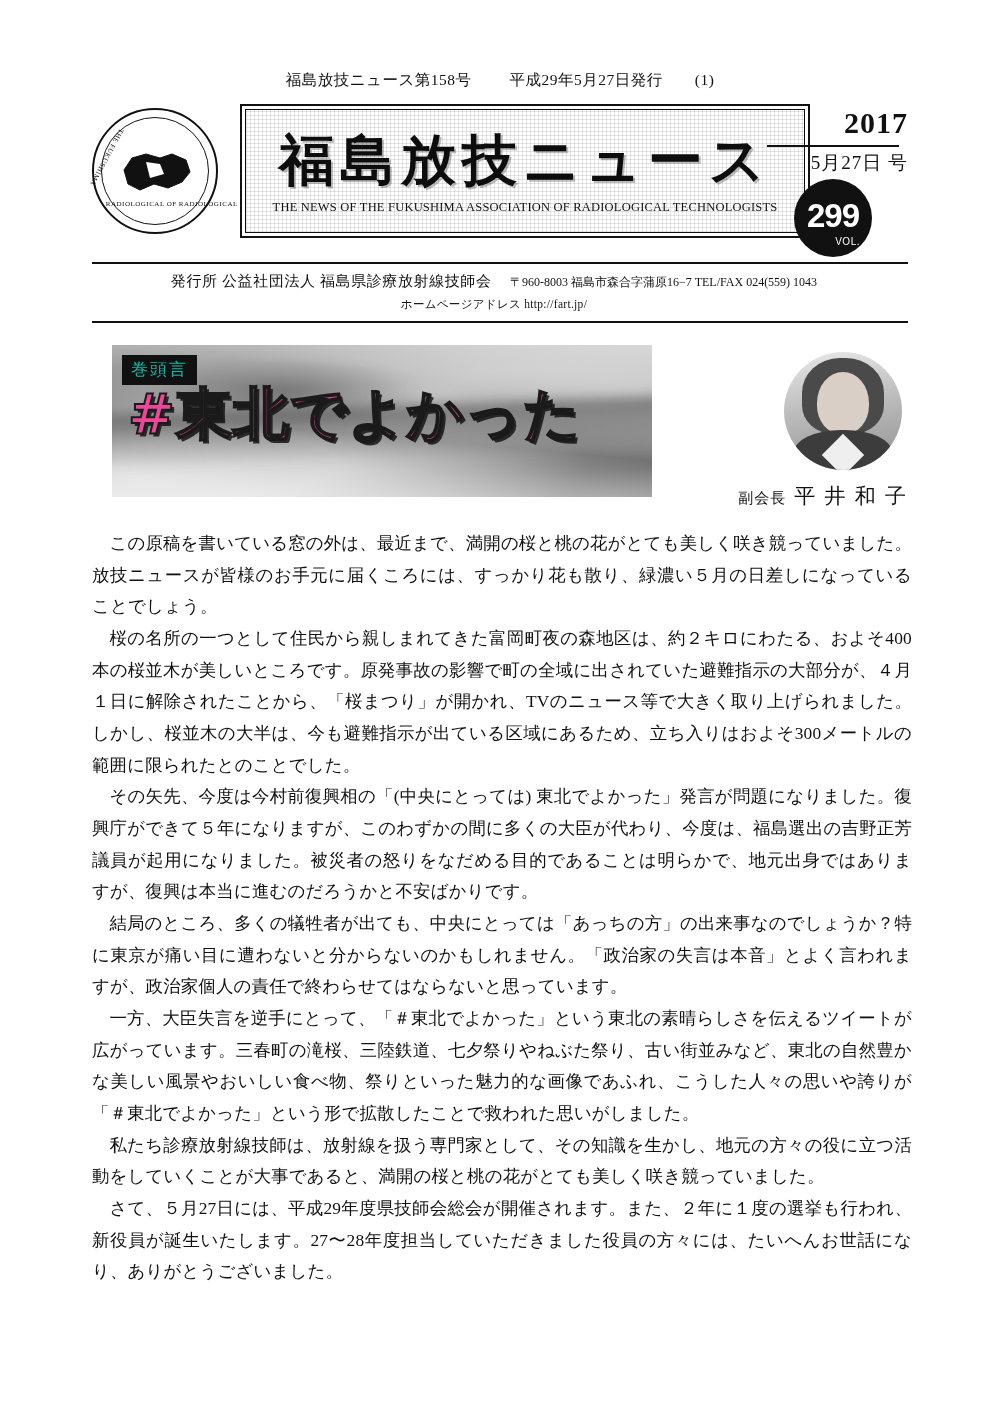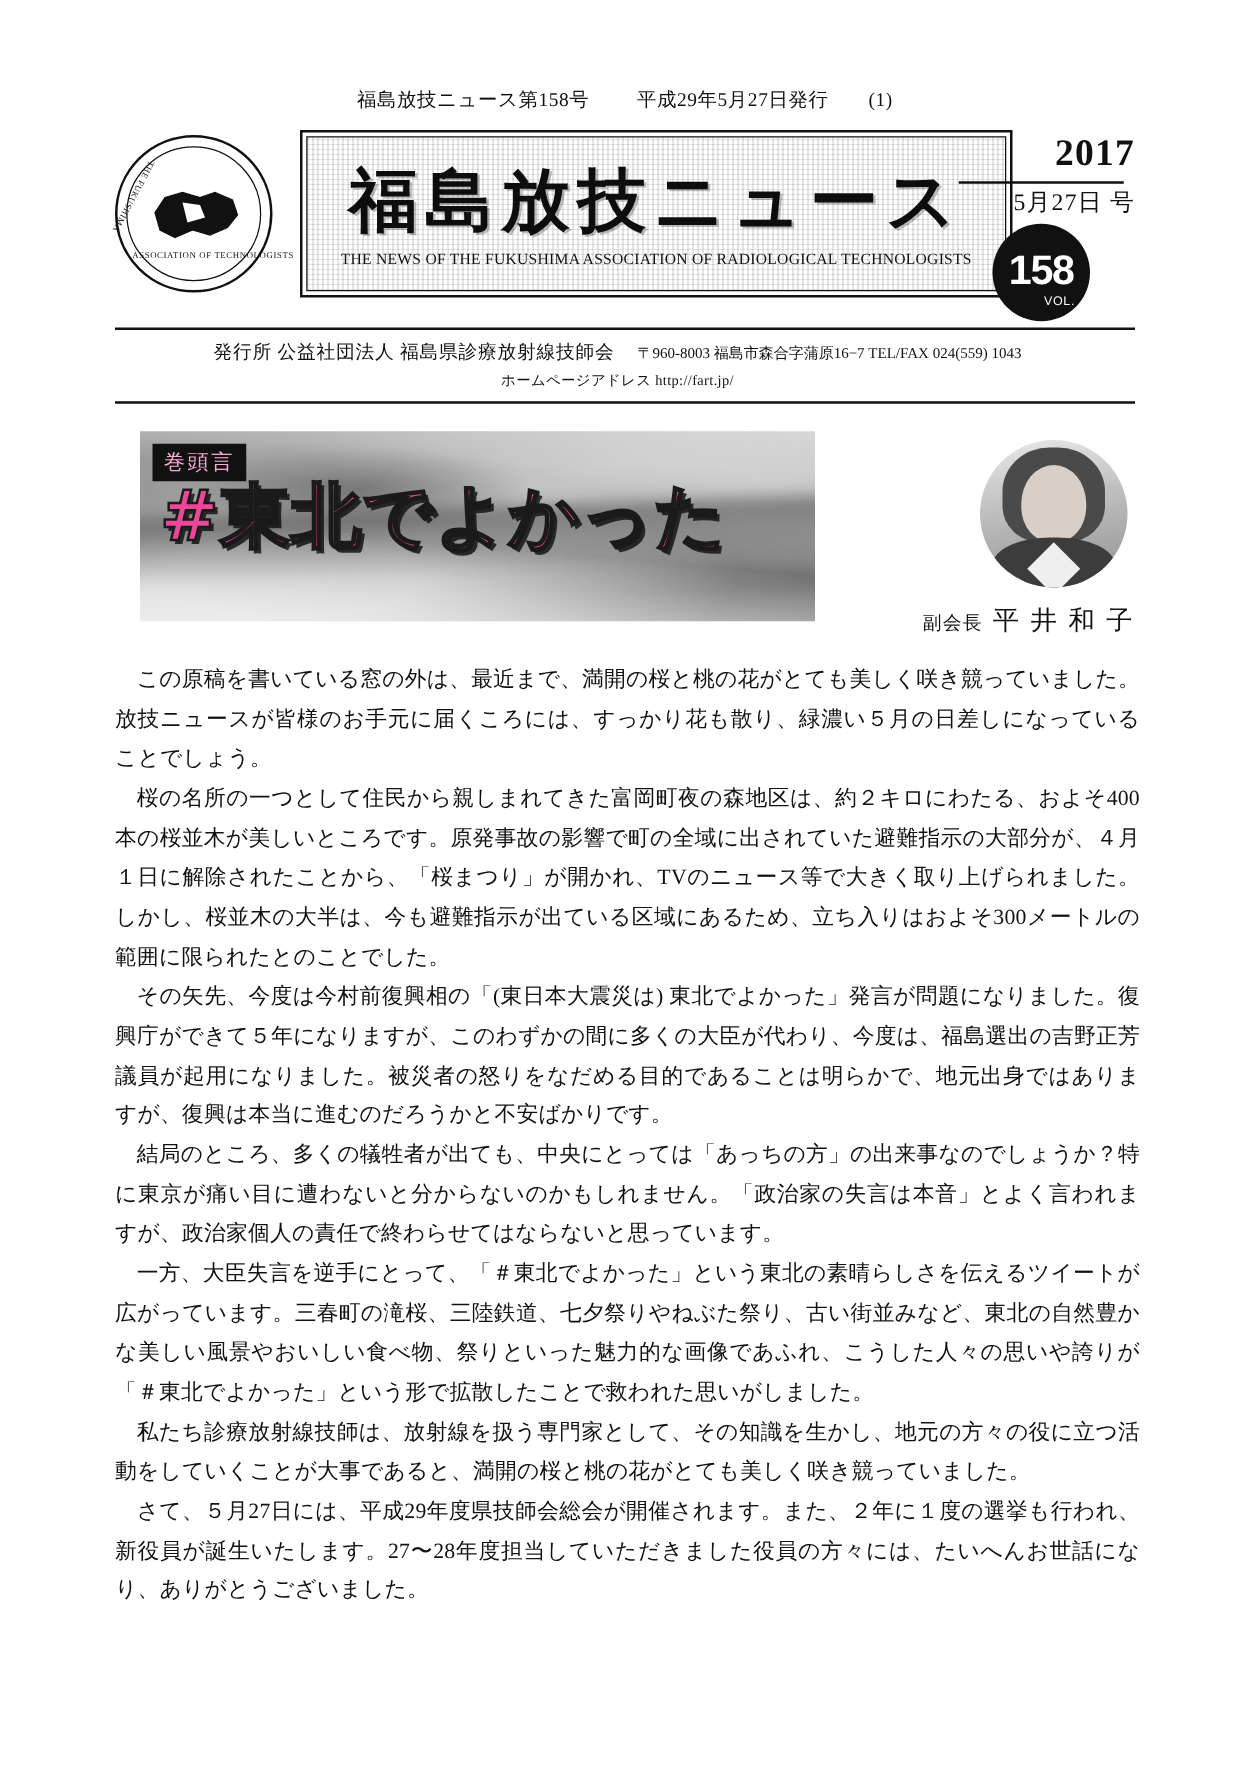--- a/index.html
+++ b/index.html
@@ -257,21 +257,21 @@
     width: 52%;
     height: 46%;
     background: radial-gradient(ellipse at center, rgba(40,40,40,.45), rgba(40,40,40,0) 70%);
     filter: blur(4px);
   }
   .banner-tag {
     position: absolute;
     left: 10px;
     top: 10px;
     background: #111;
-    color: #f9a8d4;
+    color: #14b8a6;
     font-family: "DejaVu Sans", sans-serif;
     font-size: 17px;
     letter-spacing: 2px;
     padding: 3px 9px 4px 9px;
     z-index: 3;
   }
   .banner-title {
     position: absolute;
     left: 16px;
     top: 40px;
@@ -369,38 +369,38 @@
 
   <div class="masthead">
 
     <div class="logo-seal">
       <div class="inner-ring"></div>
       <svg class="map" viewBox="0 0 74 48">
         <path d="M4 22 L12 10 L26 6 L40 10 L52 6 L66 12 L70 24 L62 34 L48 40 L34 36 L20 42 L8 36 Z" fill="#111" stroke="#111" stroke-width="1"></path>
         <path d="M26 14 L40 16 L44 26 L30 30 Z" fill="#fff"></path>
       </svg>
       <div class="seal-text">
-        <span style="transform: rotate(-118deg) translate(0,-58px) rotate(118deg);">ASSOCIATION OF TECHNOLOGISTS</span>
+        <span style="transform: rotate(-118deg) translate(0,-58px) rotate(118deg);">RADIOLOGICAL OF RADIOLOGICAL</span>
         <span style="transform: rotate(118deg) translate(-22px,48px);">THE FUKUSHIMA</span>
       </div>
     </div>
 
     <div class="title-box">
       <div class="title-box-inner">
         <div class="jp-title">福島放技ニュース</div>
         <div class="en-title">THE NEWS OF THE FUKUSHIMA ASSOCIATION OF RADIOLOGICAL TECHNOLOGISTS</div>
       </div>
     </div>
 
     <div class="issue-box">
       <div class="issue-year">2017</div>
       <div class="issue-sep"></div>
       <div class="issue-date">5月27日 号</div>
       <div class="vol-circle">
-        <span class="vol-num">158</span>
+        <span class="vol-num">299</span>
         <span class="vol-label">VOL.</span>
       </div>
     </div>
   </div>
 
   <div class="rule-top"></div>
 
   <div class="publisher">
     <div class="pub-line1">
       <span>発行所 公益社団法人 福島県診療放射線技師会</span>
@@ -423,20 +423,20 @@
     <div class="body"></div>
     <div class="collar"></div>
   </div>
   <div class="author-name">
     <span class="role">副会長</span><span>平 井 和 子</span>
   </div>
 
   <div class="body-text">
     <p>この原稿を書いている窓の外は、最近まで、満開の桜と桃の花がとても美しく咲き競っていました。放技ニュースが皆様のお手元に届くころには、すっかり花も散り、緑濃い５月の日差しになっていることでしょう。</p>
     <p>桜の名所の一つとして住民から親しまれてきた富岡町夜の森地区は、約２キロにわたる、およそ400本の桜並木が美しいところです。原発事故の影響で町の全域に出されていた避難指示の大部分が、４月１日に解除されたことから、「桜まつり」が開かれ、TVのニュース等で大きく取り上げられました。しかし、桜並木の大半は、今も避難指示が出ている区域にあるため、立ち入りはおよそ300メートルの範囲に限られたとのことでした。</p>
-    <p>その矢先、今度は今村前復興相の「(東日本大震災は) 東北でよかった」発言が問題になりました。復興庁ができて５年になりますが、このわずかの間に多くの大臣が代わり、今度は、福島選出の吉野正芳議員が起用になりました。被災者の怒りをなだめる目的であることは明らかで、地元出身ではありますが、復興は本当に進むのだろうかと不安ばかりです。</p>
+    <p>その矢先、今度は今村前復興相の「(中央にとっては) 東北でよかった」発言が問題になりました。復興庁ができて５年になりますが、このわずかの間に多くの大臣が代わり、今度は、福島選出の吉野正芳議員が起用になりました。被災者の怒りをなだめる目的であることは明らかで、地元出身ではありますが、復興は本当に進むのだろうかと不安ばかりです。</p>
     <p>結局のところ、多くの犠牲者が出ても、中央にとっては「あっちの方」の出来事なのでしょうか？特に東京が痛い目に遭わないと分からないのかもしれません。「政治家の失言は本音」とよく言われますが、政治家個人の責任で終わらせてはならないと思っています。</p>
     <p>一方、大臣失言を逆手にとって、「＃東北でよかった」という東北の素晴らしさを伝えるツイートが広がっています。三春町の滝桜、三陸鉄道、七夕祭りやねぶた祭り、古い街並みなど、東北の自然豊かな美しい風景やおいしい食べ物、祭りといった魅力的な画像であふれ、こうした人々の思いや誇りが「＃東北でよかった」という形で拡散したことで救われた思いがしました。</p>
     <p>私たち診療放射線技師は、放射線を扱う専門家として、その知識を生かし、地元の方々の役に立つ活動をしていくことが大事であると、満開の桜と桃の花がとても美しく咲き競っていました。</p>
     <p>さて、５月27日には、平成29年度県技師会総会が開催されます。また、２年に１度の選挙も行われ、新役員が誕生いたします。27〜28年度担当していただきました役員の方々には、たいへんお世話になり、ありがとうございました。</p>
   </div>
 
 </div>
 
 </body></html>

